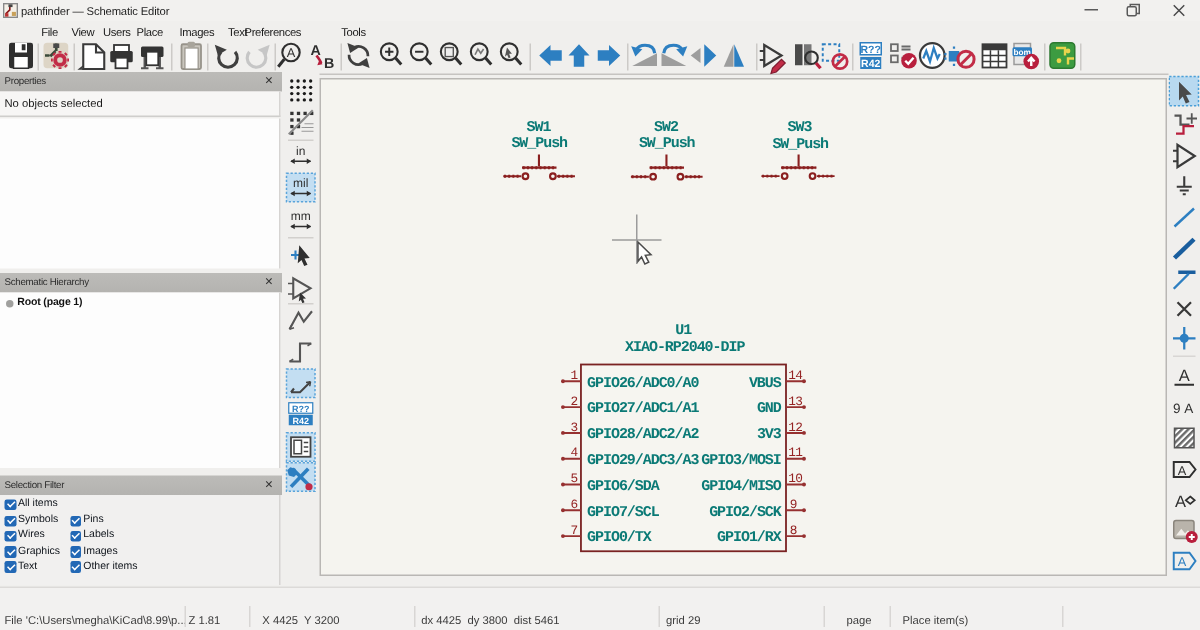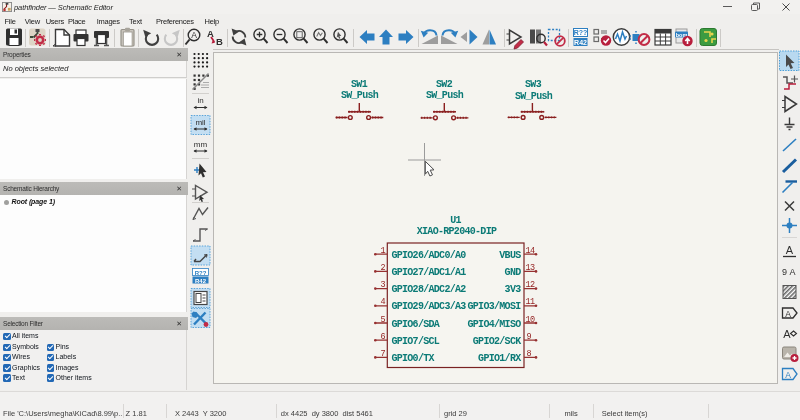--- a/index.html
+++ b/index.html
@@ -1,22 +1,22 @@
 <!DOCTYPE html>
 <html><head>
 <meta charset="utf-8">
 <style>
 * { margin:0; padding:0; box-sizing:border-box; }
 html,body { width:800px; height:420px; overflow:hidden; }
 body { font-family:"Liberation Sans", sans-serif; background:#f0efed; position:relative; }
-.abs { position:absolute;font-style:italic; }
+.abs { position:absolute; }
 #titlebar { left:0; top:0; width:800px; height:14px; background:#f2f1ef; }
 #title-text { left:14px; top:3px; font-size:7.5px; letter-spacing:-0.1px; color:#1e1e1e; }
 #menubar { left:0; top:14px; width:800px; height:13px; }
-.menu { position:absolute; top:17px; font-size:7.5px; letter-spacing:-0.25px; color:#1a1a1a; }
+.menu { position:absolute; top:17px; font-size:7.5px; letter-spacing:-0.25px; color:#1a1a1a;margin-left:23px; }
 #toolbar { left:0; top:27px; width:800px; height:23px; background:#f0efed; border-bottom:1px solid #c6c4c1; }
 .tsep { position:absolute; top:29px; height:18px; width:1px; background:#cccac7; }
 
 .hdr { position:absolute; left:0; width:188px; height:13px; background:linear-gradient(#bcbbb8,#b4b3b0); color:#2e2e2e; font-size:6.5px; letter-spacing:-0.2px; line-height:13px; padding-left:3px; }
 .hdr .x { position:absolute; right:6px; top:0; font-size:7px; color:#333; }
 .white { position:absolute; left:0; width:187px; background:#fdfdfd; border-right:1px solid #d6d4d2; }
 
 #canvas { left:213px; top:52px; width:565px; height:332px; background:#f5f4ef; border:1px solid #b9b7b4; }
 .strip { position:absolute; background:#f0efed; }
 
@@ -46,22 +46,22 @@
     <path d="M1.5 1.5 L8.5 8.5 M8.5 1.5 L1.5 8.5" stroke="#4a4a4a" stroke-width="1"></path>
   </svg>
 
 <div class="abs" id="menubar"></div>
 <div class="menu" style="left:4.5px">File</div>
 <div class="menu" style="left:24.7px">View</div>
 <div class="menu" style="left:45.7px">Users</div>
 <div class="menu" style="left:68px">Place</div>
 <div class="menu" style="left:96.7px">Images</div>
 <div class="menu" style="left:129px">Text</div>
-<div class="menu" style="left:156px">Preferences</div>
-<div class="menu" style="left:204.5px">Help</div>
+<div class="menu" style="left:140px">Preferences</div>
+<div class="menu" style="left:204.5px">Tools</div>
 
 <div class="abs" id="toolbar"></div>
 <svg id="tb-icons" class="icon" style="left:0;top:26px" width="800" height="24" viewBox="0 0 800 24">
 
 <g>
       <rect x="6" y="2.5" width="16" height="17" rx="1.5" fill="#2f2f2f"></rect>
       <rect x="10" y="2.5" width="8" height="6.5" fill="#fff"></rect>
       <rect x="14.5" y="3.5" width="2.5" height="4" fill="#2f2f2f"></rect>
       <rect x="9" y="11.5" width="10" height="8" fill="#fff" stroke="#2f2f2f"></rect>
     </g>
@@ -561,24 +561,24 @@
   <path d="M195 108 H228 M211.5 91 V124"></path>
 </g>
 <path d="M212.3 109.3 L221 117.8 L217.2 118.2 L219.5 122.8 L216.9 124 L214.7 119.3 L212.3 122.2 z" fill="#fff" stroke="#4a4a4a" stroke-width="1"></path>
 </svg>
 
 <div class="strip" style="left:779px;top:48px;width:21px;height:342px"></div>
 
 <div class="abs" id="status"></div>
 <div class="sfield" style="left:3px">File 'C:\Users\megha\KiCad\8.99\p...</div>
 <div class="sfield" style="left:125.6px">Z 1.81</div>
-<div class="sfield" style="left:174.9px">X 2443  Y 3200</div>
+<div class="sfield" style="left:174.9px">X 4425  Y 3200</div>
 <div class="sfield" style="left:280.8px">dx 4425  dy 3800  dist 5461</div>
 <div class="sfield" style="left:444px">grid 29</div>
-<div class="sfield" style="left:564.4px">mils</div>
-<div class="sfield" style="left:601.7px">Select item(s)</div>
+<div class="sfield" style="left:564.4px">page</div>
+<div class="sfield" style="left:601.7px">Place item(s)</div>
 <div class="ssep" style="left:123.4px"></div>
 <div class="ssep" style="left:166.1px"></div>
 <div class="ssep" style="left:275.6px"></div>
 <div class="ssep" style="left:439px"></div>
 <div class="ssep" style="left:549px"></div>
 <div class="ssep" style="left:593px"></div>
 <div class="ssep" style="left:708px"></div>
 
 </body></html>

